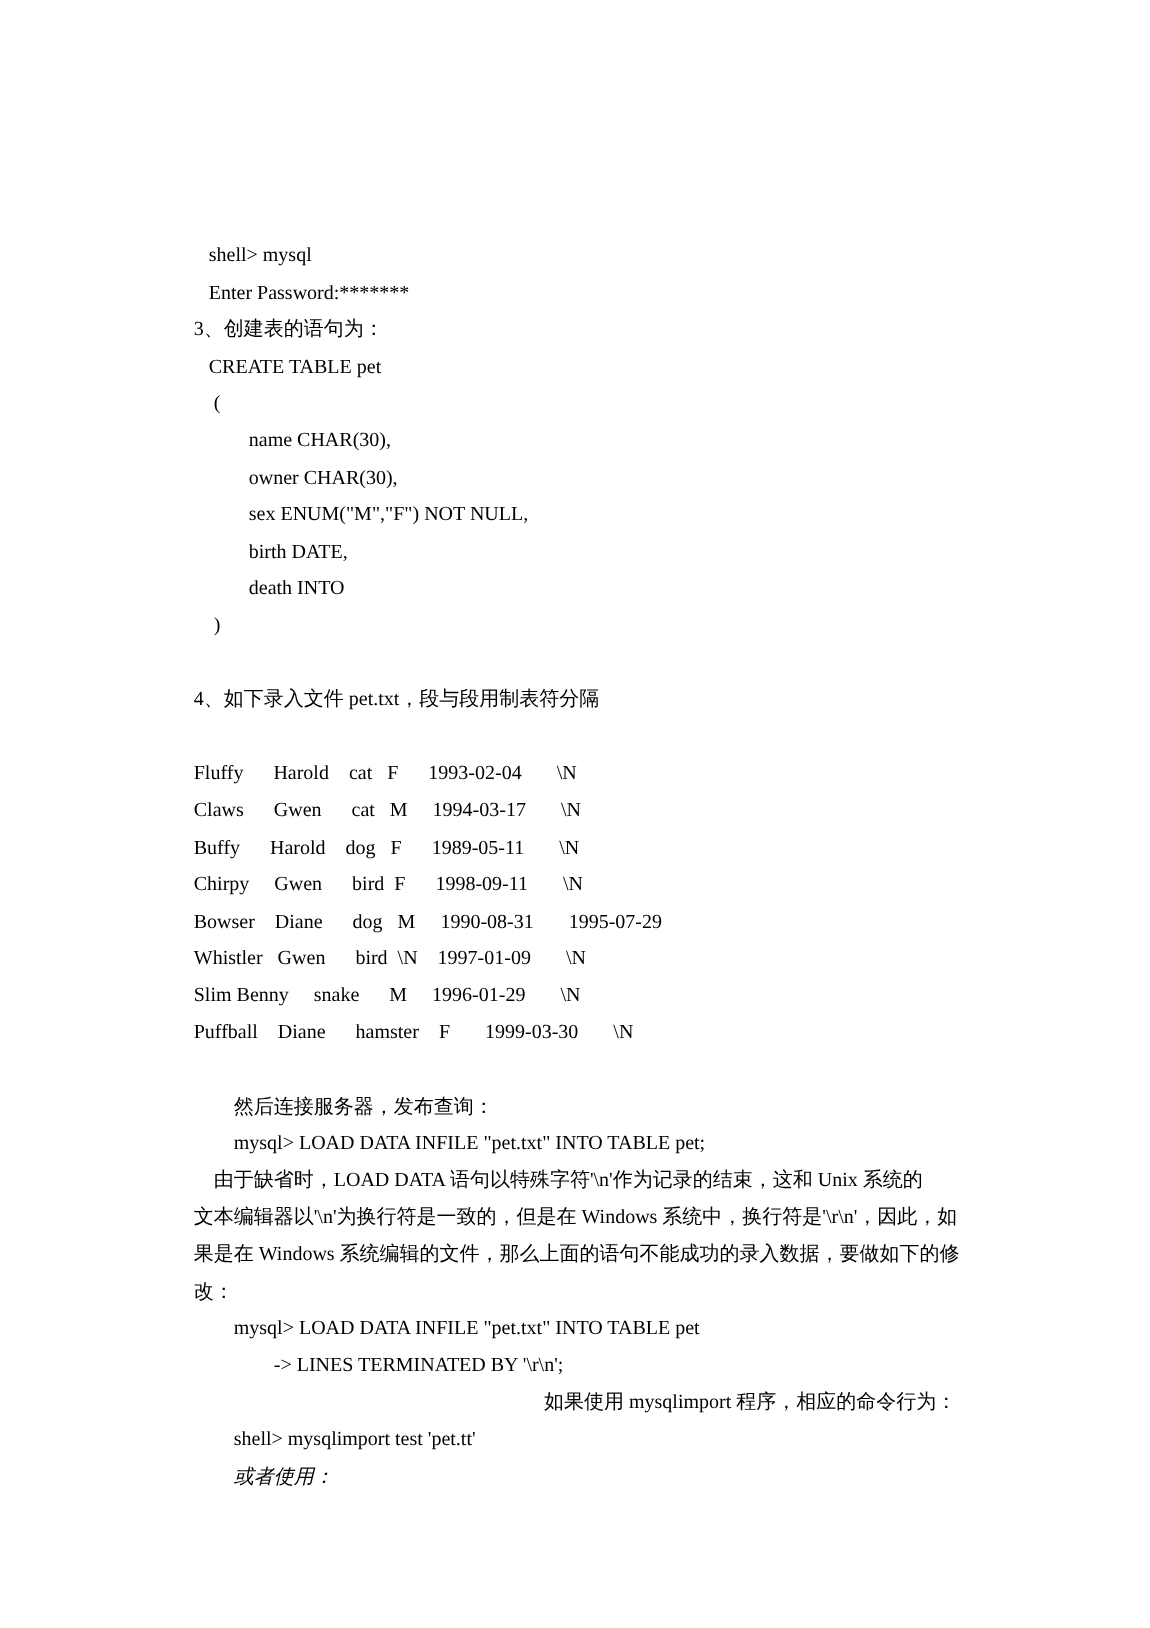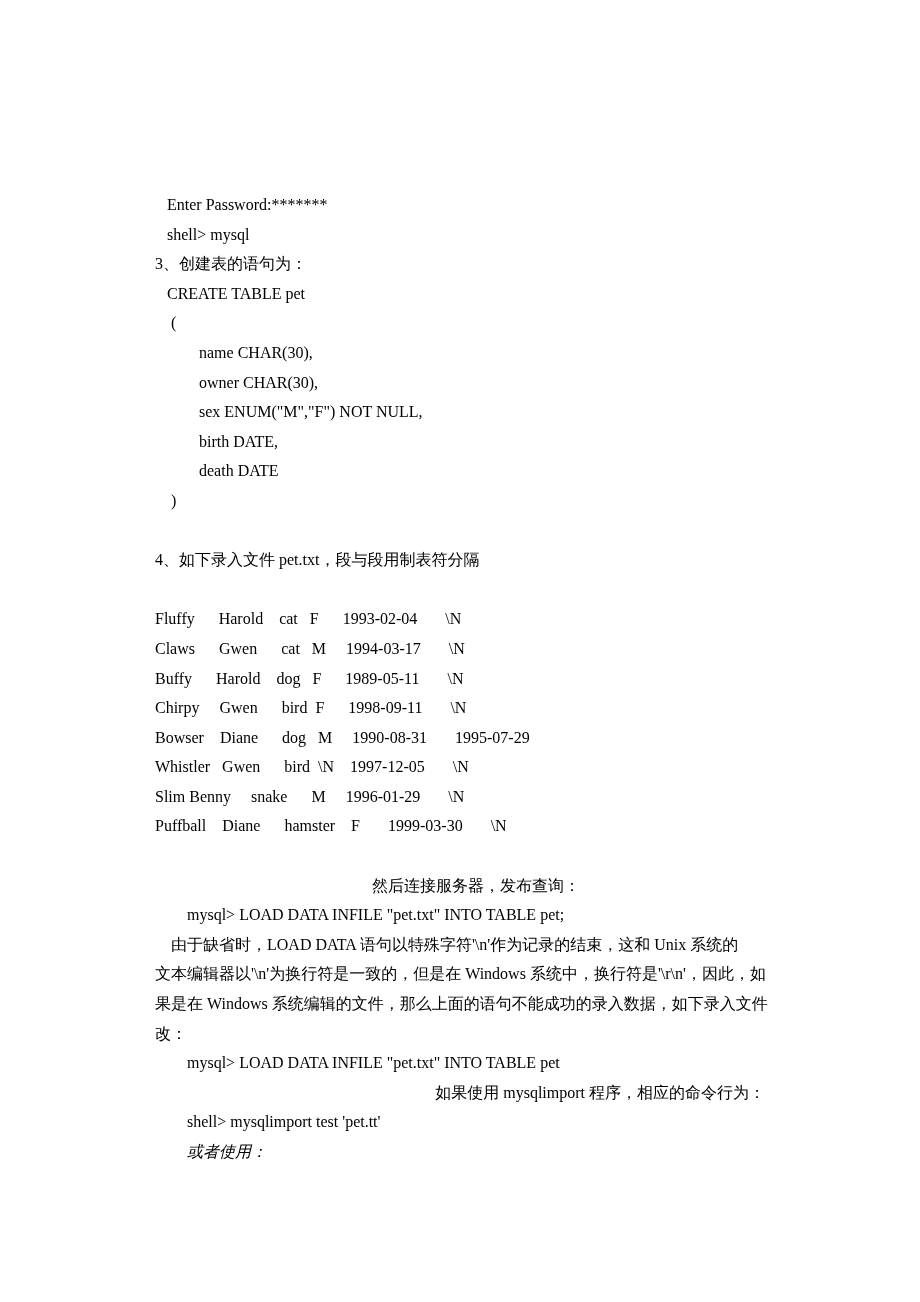--- a/index.html
+++ b/index.html
@@ -19,47 +19,48 @@
   .line {
     line-height: 1.85;
     white-space: pre;
     font-variant-east-asian: simplified;
   }
 </style>
 </head>
 <body>
 
 <div class="page">
+  <div class="line">   shell&gt; mysql</div>
   <div class="line">   Enter Password:*******</div>
-  <div class="line">   shell&gt; mysql</div>
   <div class="line">3、创建表的语句为：</div>
   <div class="line">   CREATE TABLE pet</div>
   <div class="line">    (</div>
   <div class="line">           name CHAR(30),</div>
   <div class="line">           owner CHAR(30),</div>
   <div class="line">           sex ENUM("M","F") NOT NULL,</div>
   <div class="line">           birth DATE,</div>
-  <div class="line">           death DATE</div>
+  <div class="line">           death INTO</div>
   <div class="line">    )</div>
   <div class="line">&nbsp;</div>
   <div class="line">4、如下录入文件 pet.txt，段与段用制表符分隔</div>
   <div class="line">&nbsp;</div>
   <div class="line">Fluffy      Harold    cat   F      1993-02-04       \N</div>
   <div class="line">Claws      Gwen      cat   M     1994-03-17       \N</div>
   <div class="line">Buffy      Harold    dog   F      1989-05-11       \N</div>
   <div class="line">Chirpy     Gwen      bird  F      1998-09-11       \N</div>
   <div class="line">Bowser    Diane      dog   M     1990-08-31       1995-07-29</div>
-  <div class="line">Whistler   Gwen      bird  \N    1997-12-05       \N</div>
+  <div class="line">Whistler   Gwen      bird  \N    1997-01-09       \N</div>
   <div class="line">Slim Benny     snake      M     1996-01-29       \N</div>
   <div class="line">Puffball    Diane      hamster    F       1999-03-30       \N</div>
   <div class="line">&nbsp;</div>
-  <div class="line" style="padding-left:2em;text-align:center;">然后连接服务器，发布查询：</div>
+  <div class="line" style="padding-left:2em;">然后连接服务器，发布查询：</div>
   <div class="line" style="padding-left:2em;">mysql&gt; LOAD DATA INFILE "pet.txt" INTO TABLE pet;</div>
   <div class="line">    由于缺省时，LOAD DATA 语句以特殊字符'\n'作为记录的结束，这和 Unix 系统的</div>
   <div class="line">文本编辑器以'\n'为换行符是一致的，但是在 Windows 系统中，换行符是'\r\n'，因此，如</div>
-  <div class="line">果是在 Windows 系统编辑的文件，那么上面的语句不能成功的录入数据，如下录入文件</div>
+  <div class="line">果是在 Windows 系统编辑的文件，那么上面的语句不能成功的录入数据，要做如下的修</div>
   <div class="line">改：</div>
   <div class="line" style="padding-left:2em;">mysql&gt; LOAD DATA INFILE "pet.txt" INTO TABLE pet</div>
+  <div class="line" style="padding-left:2em;">        -&gt; LINES TERMINATED BY '\r\n';</div>
   <div class="line" style="padding-left:2em;text-align:right;">如果使用 mysqlimport 程序，相应的命令行为：</div>
   <div class="line" style="padding-left:2em;">shell&gt; mysqlimport test 'pet.tt'</div>
   <div class="line" style="padding-left:2em;font-style:italic;">或者使用：</div>
 
 </div>
 
 </body></html>

